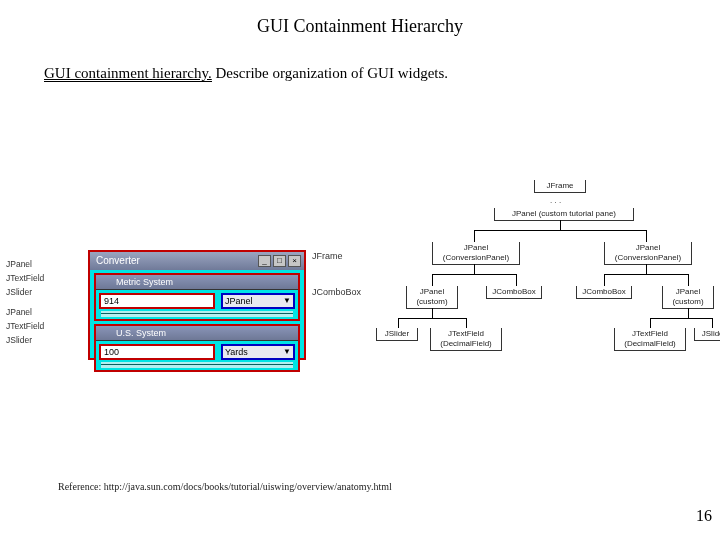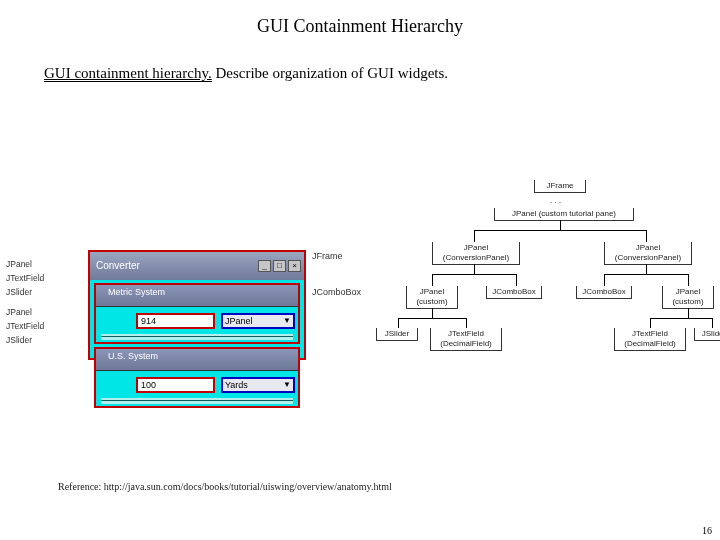--- a/index.html
+++ b/index.html
@@ -36,21 +36,21 @@
     top: 70px;
     left: 84px;
     width: 218px;
     height: 110px;
     background: #00e5e5;
     border: 2px solid #c00000;
     font-family: Tahoma, Arial, sans-serif;
     font-size: 10px;
   }
   .converter .titlebar {
-    height: 28px;
+    height: 18px;
     background: linear-gradient(#9aa5c0,#707a99);
     color: #fff;
     font-size: 10px;
     line-height: 18px;
     padding-left: 6px;
     display: flex;
     justify-content: space-between;
     align-items: center;
     padding-right: 3px;
   }
@@ -58,29 +58,29 @@
     width: 13px; height: 12px; background:#c6c6c6; border:1px solid #555;
     font-size:8px; text-align:center; line-height:10px; color:#000; margin-left:2px;
   }
   .conv-panel {
     margin: 3px 4px 0 4px;
     border: 2px solid #c00000;
     background: #00e5e5;
     font-size: 9px;
   }
   .conv-panel .phead {
-    height: 22px;
+    height: 15px;
     background: linear-gradient(#8a95b8,#6e7896);
     color:#fff;
-    padding-left:12px;
+    padding-left:20px;
     line-height:14px;
     border-bottom:1px solid #333;
   }
   .row {
-    display:flex; align-items:center; height:27px;margin-left:37px;
+    display:flex; align-items:center; height:21px;
   }
   .valbox {
     margin: 2px 3px;
     height: 16px;
     background:#fff;
     border:2px solid #c00000;
     flex:1;
     padding-left:3px;
     line-height:12px;
     font-size:9px;
@@ -172,23 +172,23 @@
 
   .reference {
     position:absolute;
     bottom:48px;
     left:58px;
     font-size:10px;
     color:#222;
   }
   .pagenum {
     position:absolute;
-    bottom:4px;
+    bottom:15px;
     right:8px;
-    font-size:10px;
+    font-size:16px;
     color:#000;
   }
 </style>
 </head>
 <body>
 
 <div class="title">GUI Containment Hierarchy</div>
 <div class="subtitle">
   <span class="lead">GUI containment hierarchy.</span><span>  Describe organization of GUI widgets.</span>
 </div>

